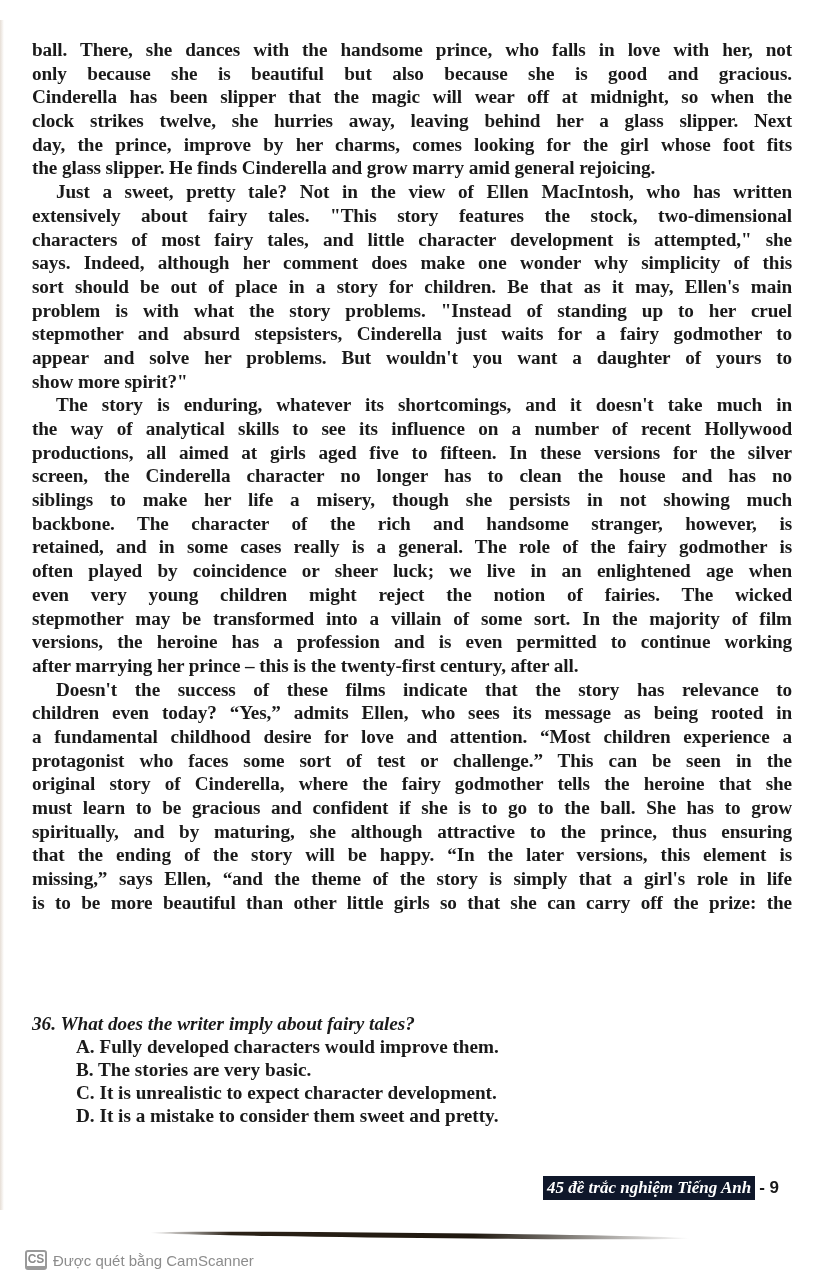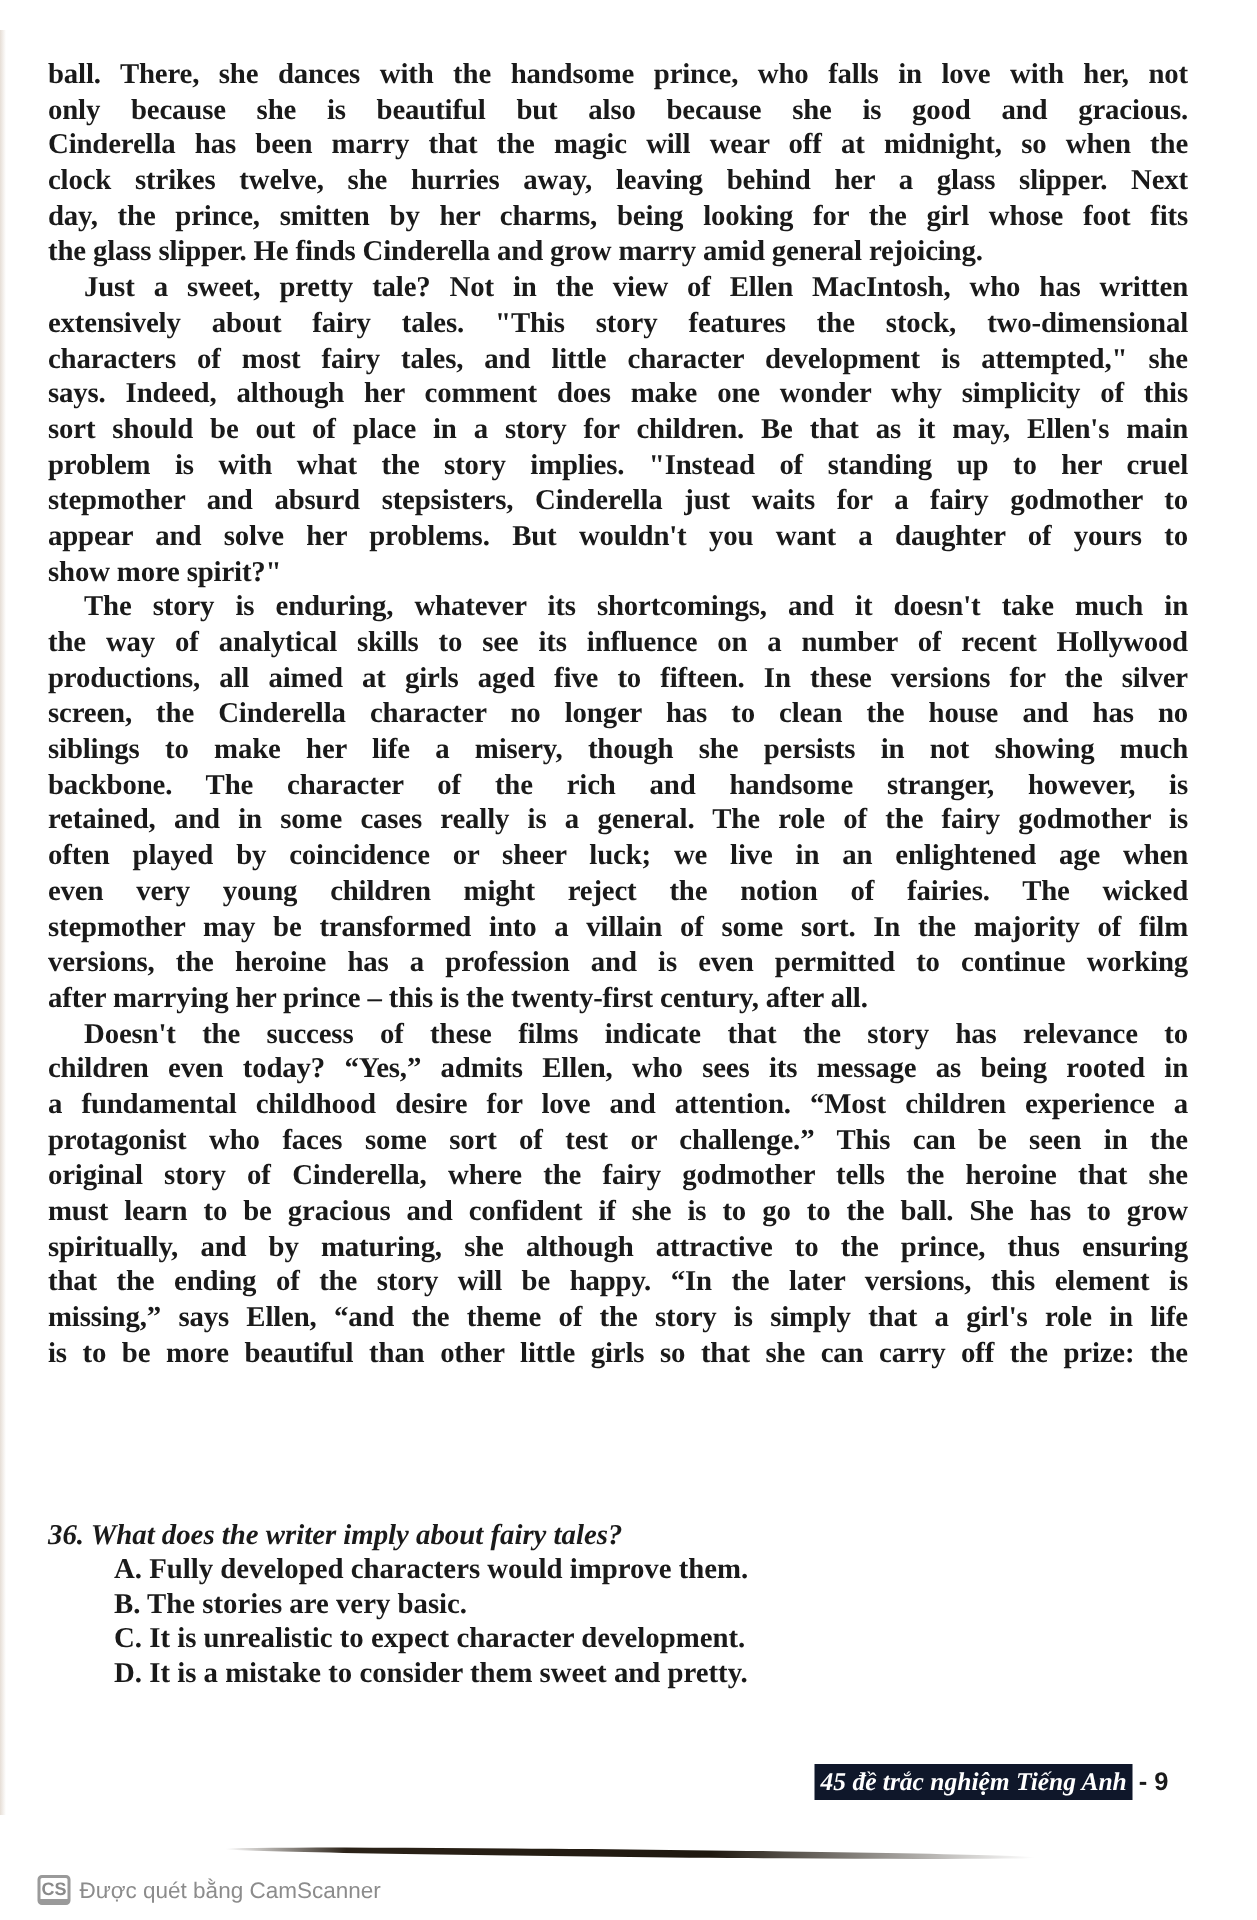--- a/index.html
+++ b/index.html
@@ -129,30 +129,30 @@
     }
   </style>
 </head>
 <body>
 
 <div class="page-edge"></div>
 
 <div class="passage">
   <div class="line">ball. There, she dances with the handsome prince, who falls in love with her, not</div>
   <div class="line">only because she is beautiful but also because she is good and gracious.</div>
-  <div class="line">Cinderella has been marry that the magic will wear off at midnight, so when the</div>
+  <div class="line">Cinderella has been slipper that the magic will wear off at midnight, so when the</div>
   <div class="line">clock strikes twelve, she hurries away, leaving behind her a glass slipper. Next</div>
-  <div class="line">day, the prince, smitten by her charms, being looking for the girl whose foot fits</div>
+  <div class="line">day, the prince, improve by her charms, comes looking for the girl whose foot fits</div>
   <div class="line last">the glass slipper. He finds Cinderella and grow marry amid general rejoicing.</div>
   <div class="line indent">Just a sweet, pretty tale? Not in the view of Ellen MacIntosh, who has written</div>
   <div class="line">extensively about fairy tales. "This story features the stock, two-dimensional</div>
   <div class="line">characters of most fairy tales, and little character development is attempted," she</div>
   <div class="line">says. Indeed, although her comment does make one wonder why simplicity of this</div>
   <div class="line">sort should be out of place in a story for children. Be that as it may, Ellen's main</div>
-  <div class="line">problem is with what the story implies. "Instead of standing up to her cruel</div>
+  <div class="line">problem is with what the story problems. "Instead of standing up to her cruel</div>
   <div class="line">stepmother and absurd stepsisters, Cinderella just waits for a fairy godmother to</div>
   <div class="line">appear and solve her problems. But wouldn't you want a daughter of yours to</div>
   <div class="line last">show more spirit?"</div>
   <div class="line indent">The story is enduring, whatever its shortcomings, and it doesn't take much in</div>
   <div class="line">the way of analytical skills to see its influence on a number of recent Hollywood</div>
   <div class="line">productions, all aimed at girls aged five to fifteen. In these versions for the silver</div>
   <div class="line">screen, the Cinderella character no longer has to clean the house and has no</div>
   <div class="line">siblings to make her life a misery, though she persists in not showing much</div>
   <div class="line">backbone. The character of the rich and handsome stranger, however, is</div>
   <div class="line">retained, and in some cases really is a general. The role of the fairy godmother is</div>

